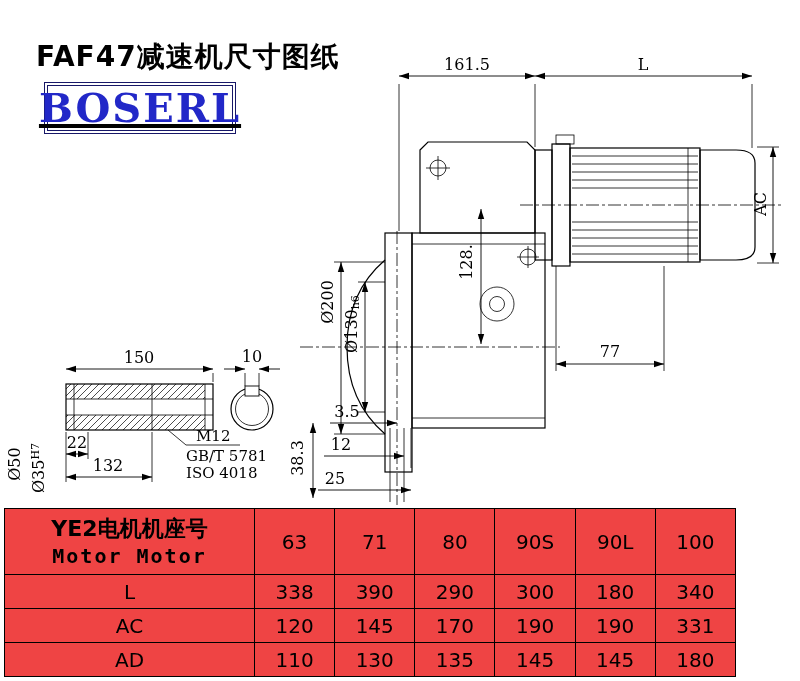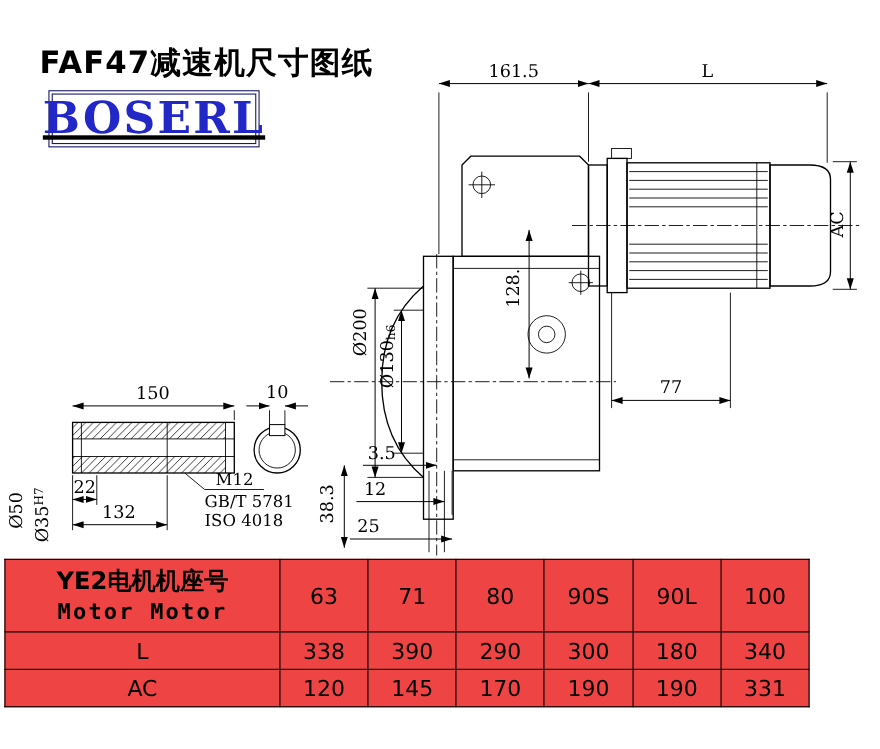--- a/index.html
+++ b/index.html
@@ -249,14 +249,23 @@
   </tr>
   <tr class="row">
     <td>AC</td>
     <td>120</td>
     <td>145</td>
     <td>170</td>
     <td>190</td>
     <td>190</td>
     <td>331</td>
   </tr>
+  <tr class="row">
+    <td>AD</td>
+    <td>110</td>
+    <td>130</td>
+    <td>135</td>
+    <td>145</td>
+    <td>145</td>
+    <td>180</td>
+  </tr>
 </tbody>
   </table>
 
 </body></html>

